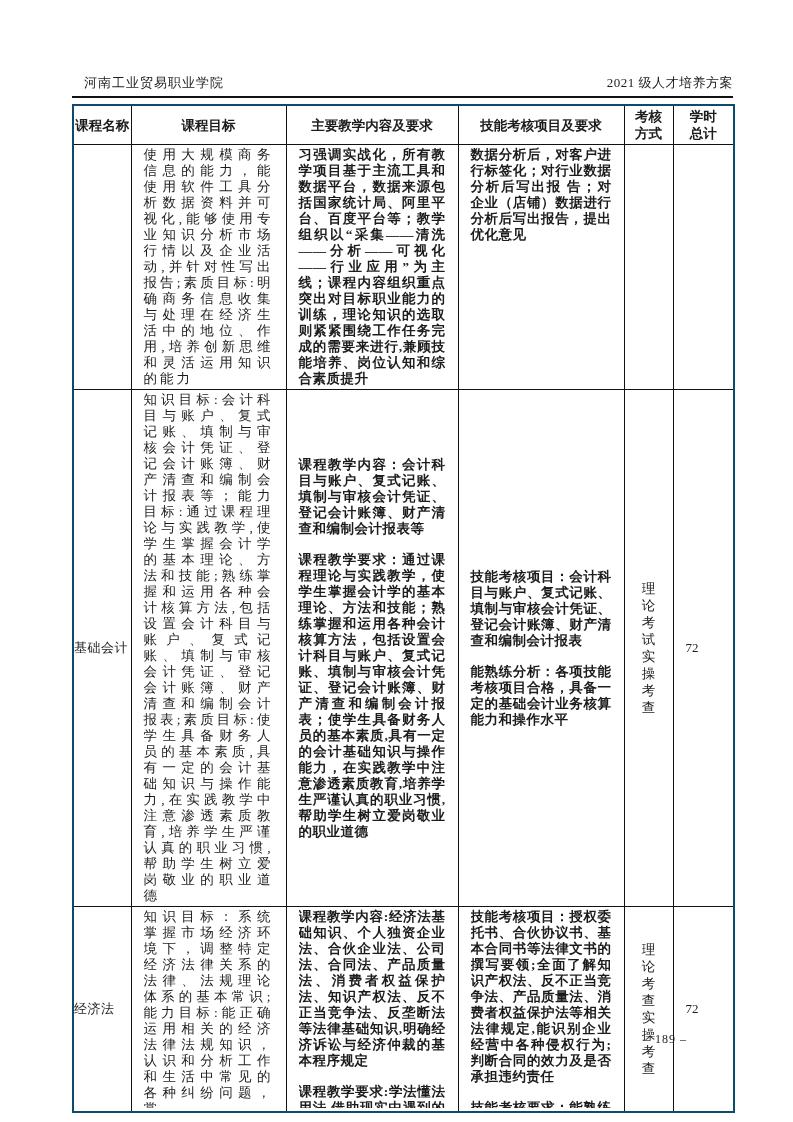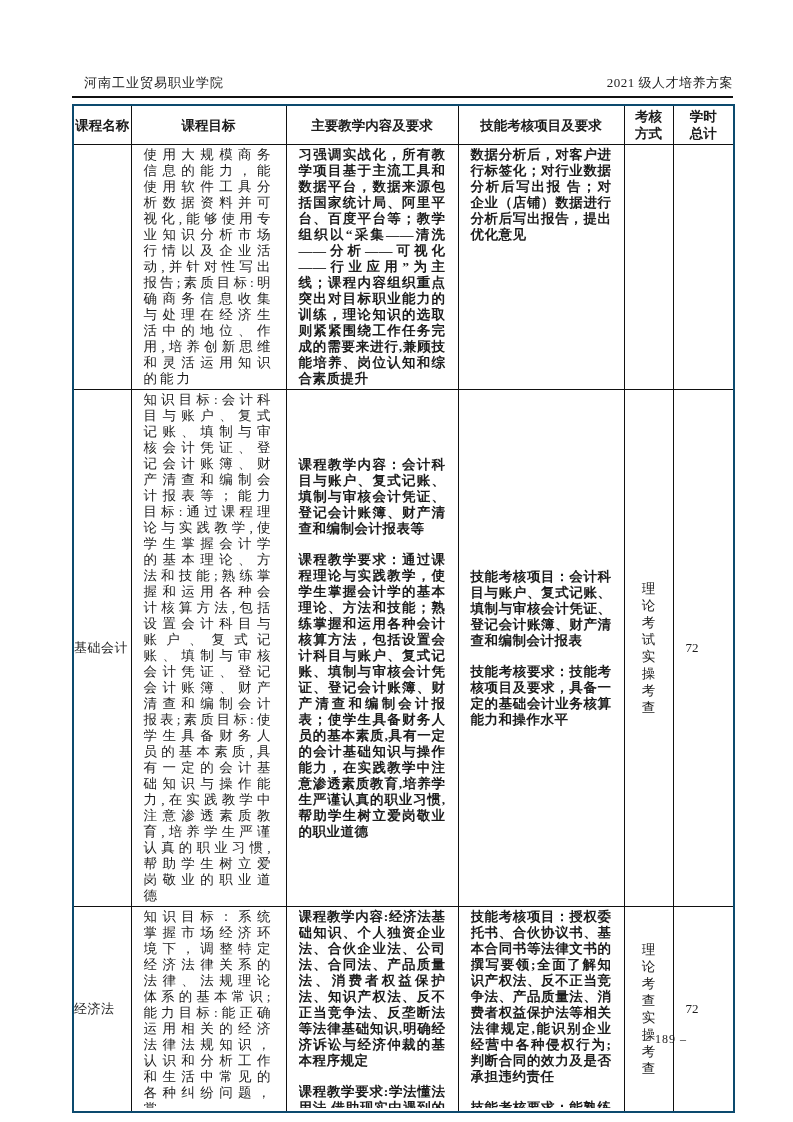--- a/index.html
+++ b/index.html
@@ -107,21 +107,21 @@
       <td class="course">基础会计</td>
       <td class="obj">
         <p>知识目标:会计科目与账户、复式记账、填制与审核会计凭证、登记会计账簿、财产清查和编制会计报表等；能力目标:通过课程理论与实践教学,使学生掌握会计学的基本理论、方法和技能;熟练掌握和运用各种会计核算方法,包括设置会计科目与账户、复式记账、填制与审核会计凭证、登记会计账簿、财产清查和编制会计报表;素质目标:使学生具备财务人员的基本素质,具有一定的会计基础知识与操作能力,在实践教学中注意渗透素质教育,培养学生严谨认真的职业习惯,帮助学生树立爱岗敬业的职业道德</p>
       </td>
       <td class="cont">
         <p>课程教学内容：会计科目与账户、复式记账、填制与审核会计凭证、登记会计账簿、财产清查和编制会计报表等</p>
         <p>课程教学要求：通过课程理论与实践教学，使学生掌握会计学的基本理论、方法和技能；熟练掌握和运用各种会计核算方法，包括设置会计科目与账户、复式记账、填制与审核会计凭证、登记会计账簿、财产清查和编制会计报表；使学生具备财务人员的基本素质,具有一定的会计基础知识与操作能力，在实践教学中注意渗透素质教育,培养学生严谨认真的职业习惯,帮助学生树立爱岗敬业的职业道德</p>
       </td>
       <td class="assess">
         <p>技能考核项目：会计科目与账户、复式记账、填制与审核会计凭证、登记会计账簿、财产清查和编制会计报表</p>
-        <p>技能考核要求：技能考核项目及要求，具备一定的基础会计业务核算能力和操作水平</p>
+        <p>能熟练分析：各项技能考核项目合格，具备一定的基础会计业务核算能力和操作水平</p>
       </td>
       <td class="method">理论
 考试
 实操
 考查</td>
       <td class="hours">72</td>
     </tr>
 
     <tr class="r3">
       <td class="course">经济法</td>

